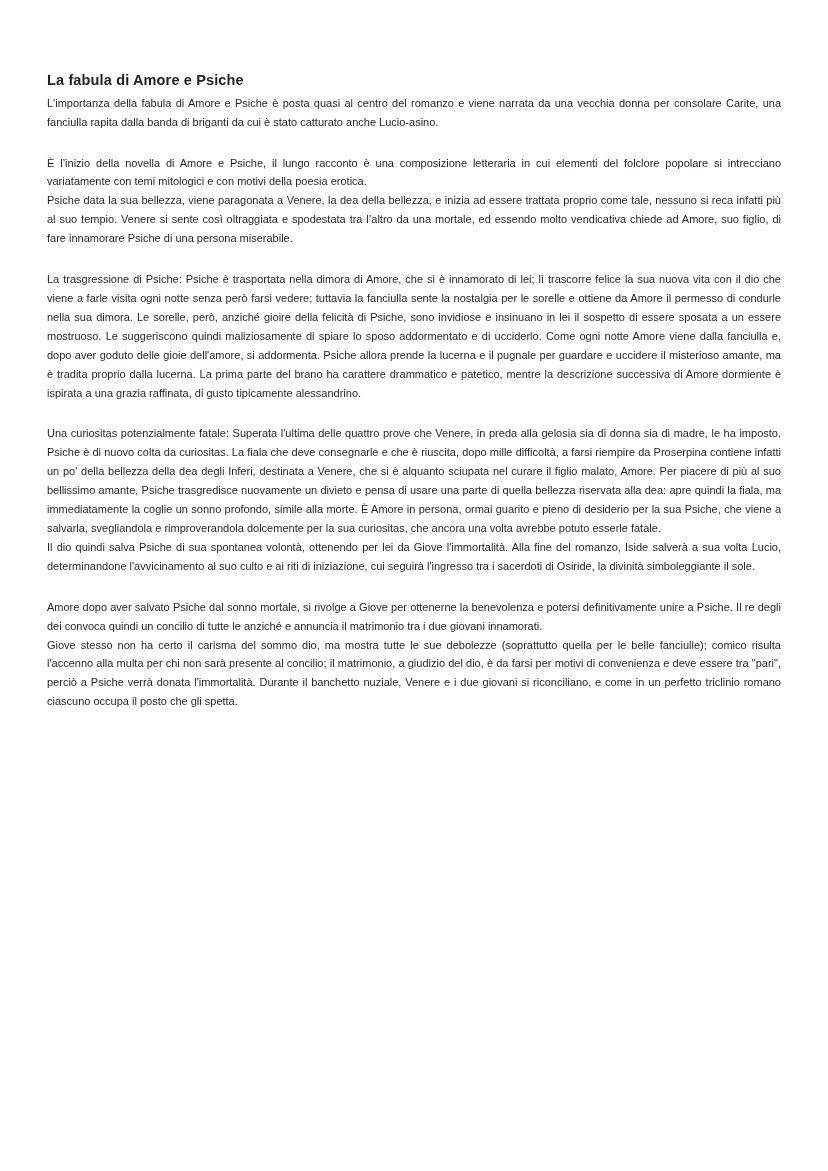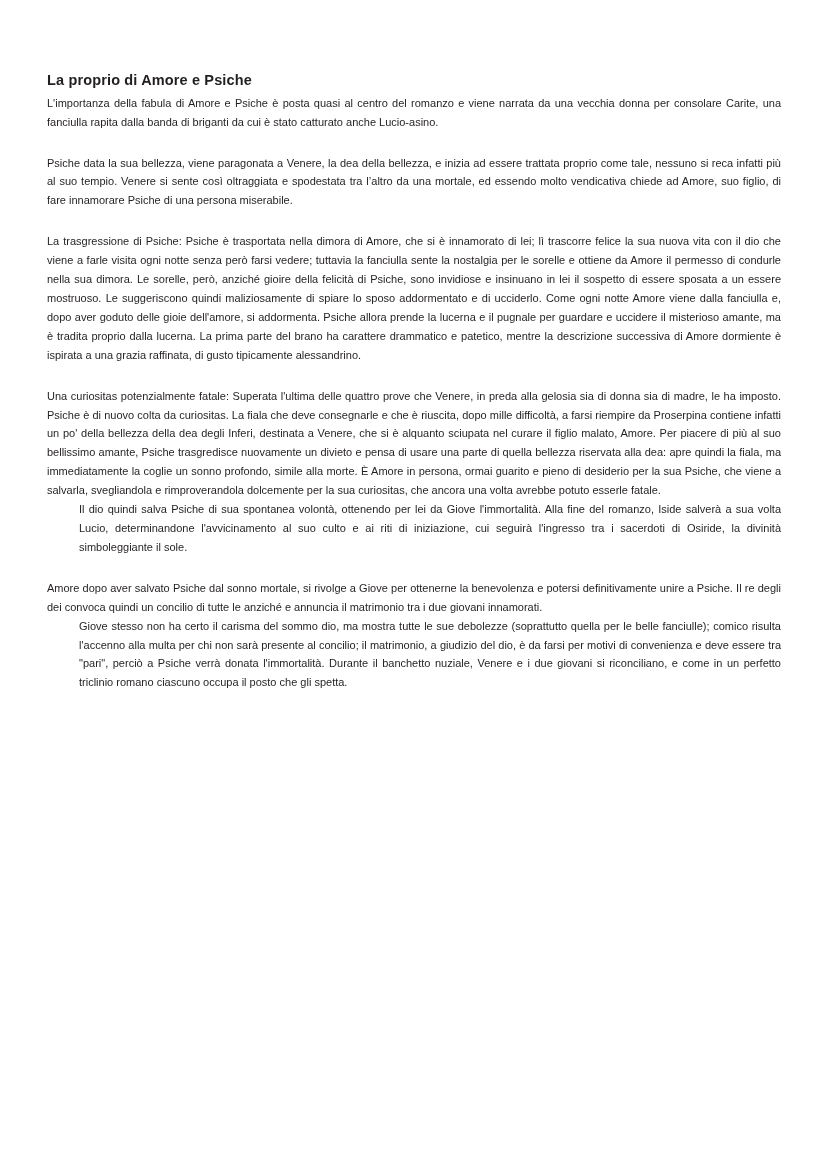--- a/index.html
+++ b/index.html
@@ -44,39 +44,39 @@
     font-size: 11px;
     line-height: 1.72;
     text-align: justify;
     text-justify: inter-word;
     margin: 0;
     color: #231f20;
     hyphens: none;
   }
   .para + .para {
     margin-top: 0;
-    margin-left: 32px;
   }
   
   .section > .para:first-of-type {
     margin-top: 0;
   }
 </style>
 </head>
 <body>
 
 <div class="page">
   <article class="doc-body">
 
     <section class="section">
-      <h1 class="heading">La proprio di Amore e Psiche</h1>
+      <h1 class="heading">La fabula di Amore e Psiche</h1>
       <p class="para">L'importanza della fabula di Amore e Psiche è posta quasi al centro del romanzo e viene narrata da una vecchia donna per consolare Carite, una fanciulla rapita dalla banda di briganti da cui è stato catturato anche Lucio-asino.</p>
     </section>
 
     <section class="section">
+      <p class="para">È l’inizio della novella di Amore e Psiche, il lungo racconto è una composizione letteraria in cui elementi del folclore popolare si intrecciano variatamente con temi mitologici e con motivi della poesia erotica.</p>
       <p class="para">Psiche data la sua bellezza, viene paragonata a Venere, la dea della bellezza, e inizia ad essere trattata proprio come tale, nessuno si reca infatti più al suo tempio. Venere si sente così oltraggiata e spodestata tra l’altro da una mortale, ed essendo molto vendicativa chiede ad Amore, suo figlio, di fare innamorare Psiche di una persona miserabile.</p>
     </section>
 
     <section class="section">
       <p class="para">La trasgressione di Psiche: Psiche è trasportata nella dimora di Amore, che si è innamorato di lei; lì trascorre felice la sua nuova vita con il dio che viene a farle visita ogni notte senza però farsi vedere; tuttavia la fanciulla sente la nostalgia per le sorelle e ottiene da Amore il permesso di condurle nella sua dimora. Le sorelle, però, anziché gioire della felicità di Psiche, sono invidiose e insinuano in lei il sospetto di essere sposata a un essere mostruoso. Le suggeriscono quindi maliziosamente di spiare lo sposo addormentato e di ucciderlo. Come ogni notte Amore viene dalla fanciulla e, dopo aver goduto delle gioie dell'amore, si addormenta. Psiche allora prende la lucerna e il pugnale per guardare e uccidere il misterioso amante, ma è tradita proprio dalla lucerna. La prima parte del brano ha carattere drammatico e patetico, mentre la descrizione successiva di Amore dormiente è ispirata a una grazia raffinata, di gusto tipicamente alessandrino.</p>
     </section>
 
     <section class="section">
       <p class="para">Una curiositas potenzialmente fatale: Superata l'ultima delle quattro prove che Venere, in preda alla gelosia sia di donna sia di madre, le ha imposto. Psiche è di nuovo colta da curiositas. La fiala che deve consegnarle e che è riuscita, dopo mille difficoltà, a farsi riempire da Proserpina contiene infatti un po' della bellezza della dea degli Inferi, destinata a Venere, che si è alquanto sciupata nel curare il figlio malato, Amore. Per piacere di più al suo bellissimo amante, Psiche trasgredisce nuovamente un divieto e pensa di usare una parte di quella bellezza riservata alla dea: apre quindi la fiala, ma immediatamente la coglie un sonno profondo, simile alla morte. È Amore in persona, ormai guarito e pieno di desiderio per la sua Psiche, che viene a salvarla, svegliandola e rimproverandola dolcemente per la sua curiositas, che ancora una volta avrebbe potuto esserle fatale.</p>
       <p class="para">Il dio quindi salva Psiche di sua spontanea volontà, ottenendo per lei da Giove l'immortalità. Alla fine del romanzo, Iside salverà a sua volta Lucio, determinandone l'avvicinamento al suo culto e ai riti di iniziazione, cui seguirà l'ingresso tra i sacerdoti di Osiride, la divinità simboleggiante il sole.</p>

